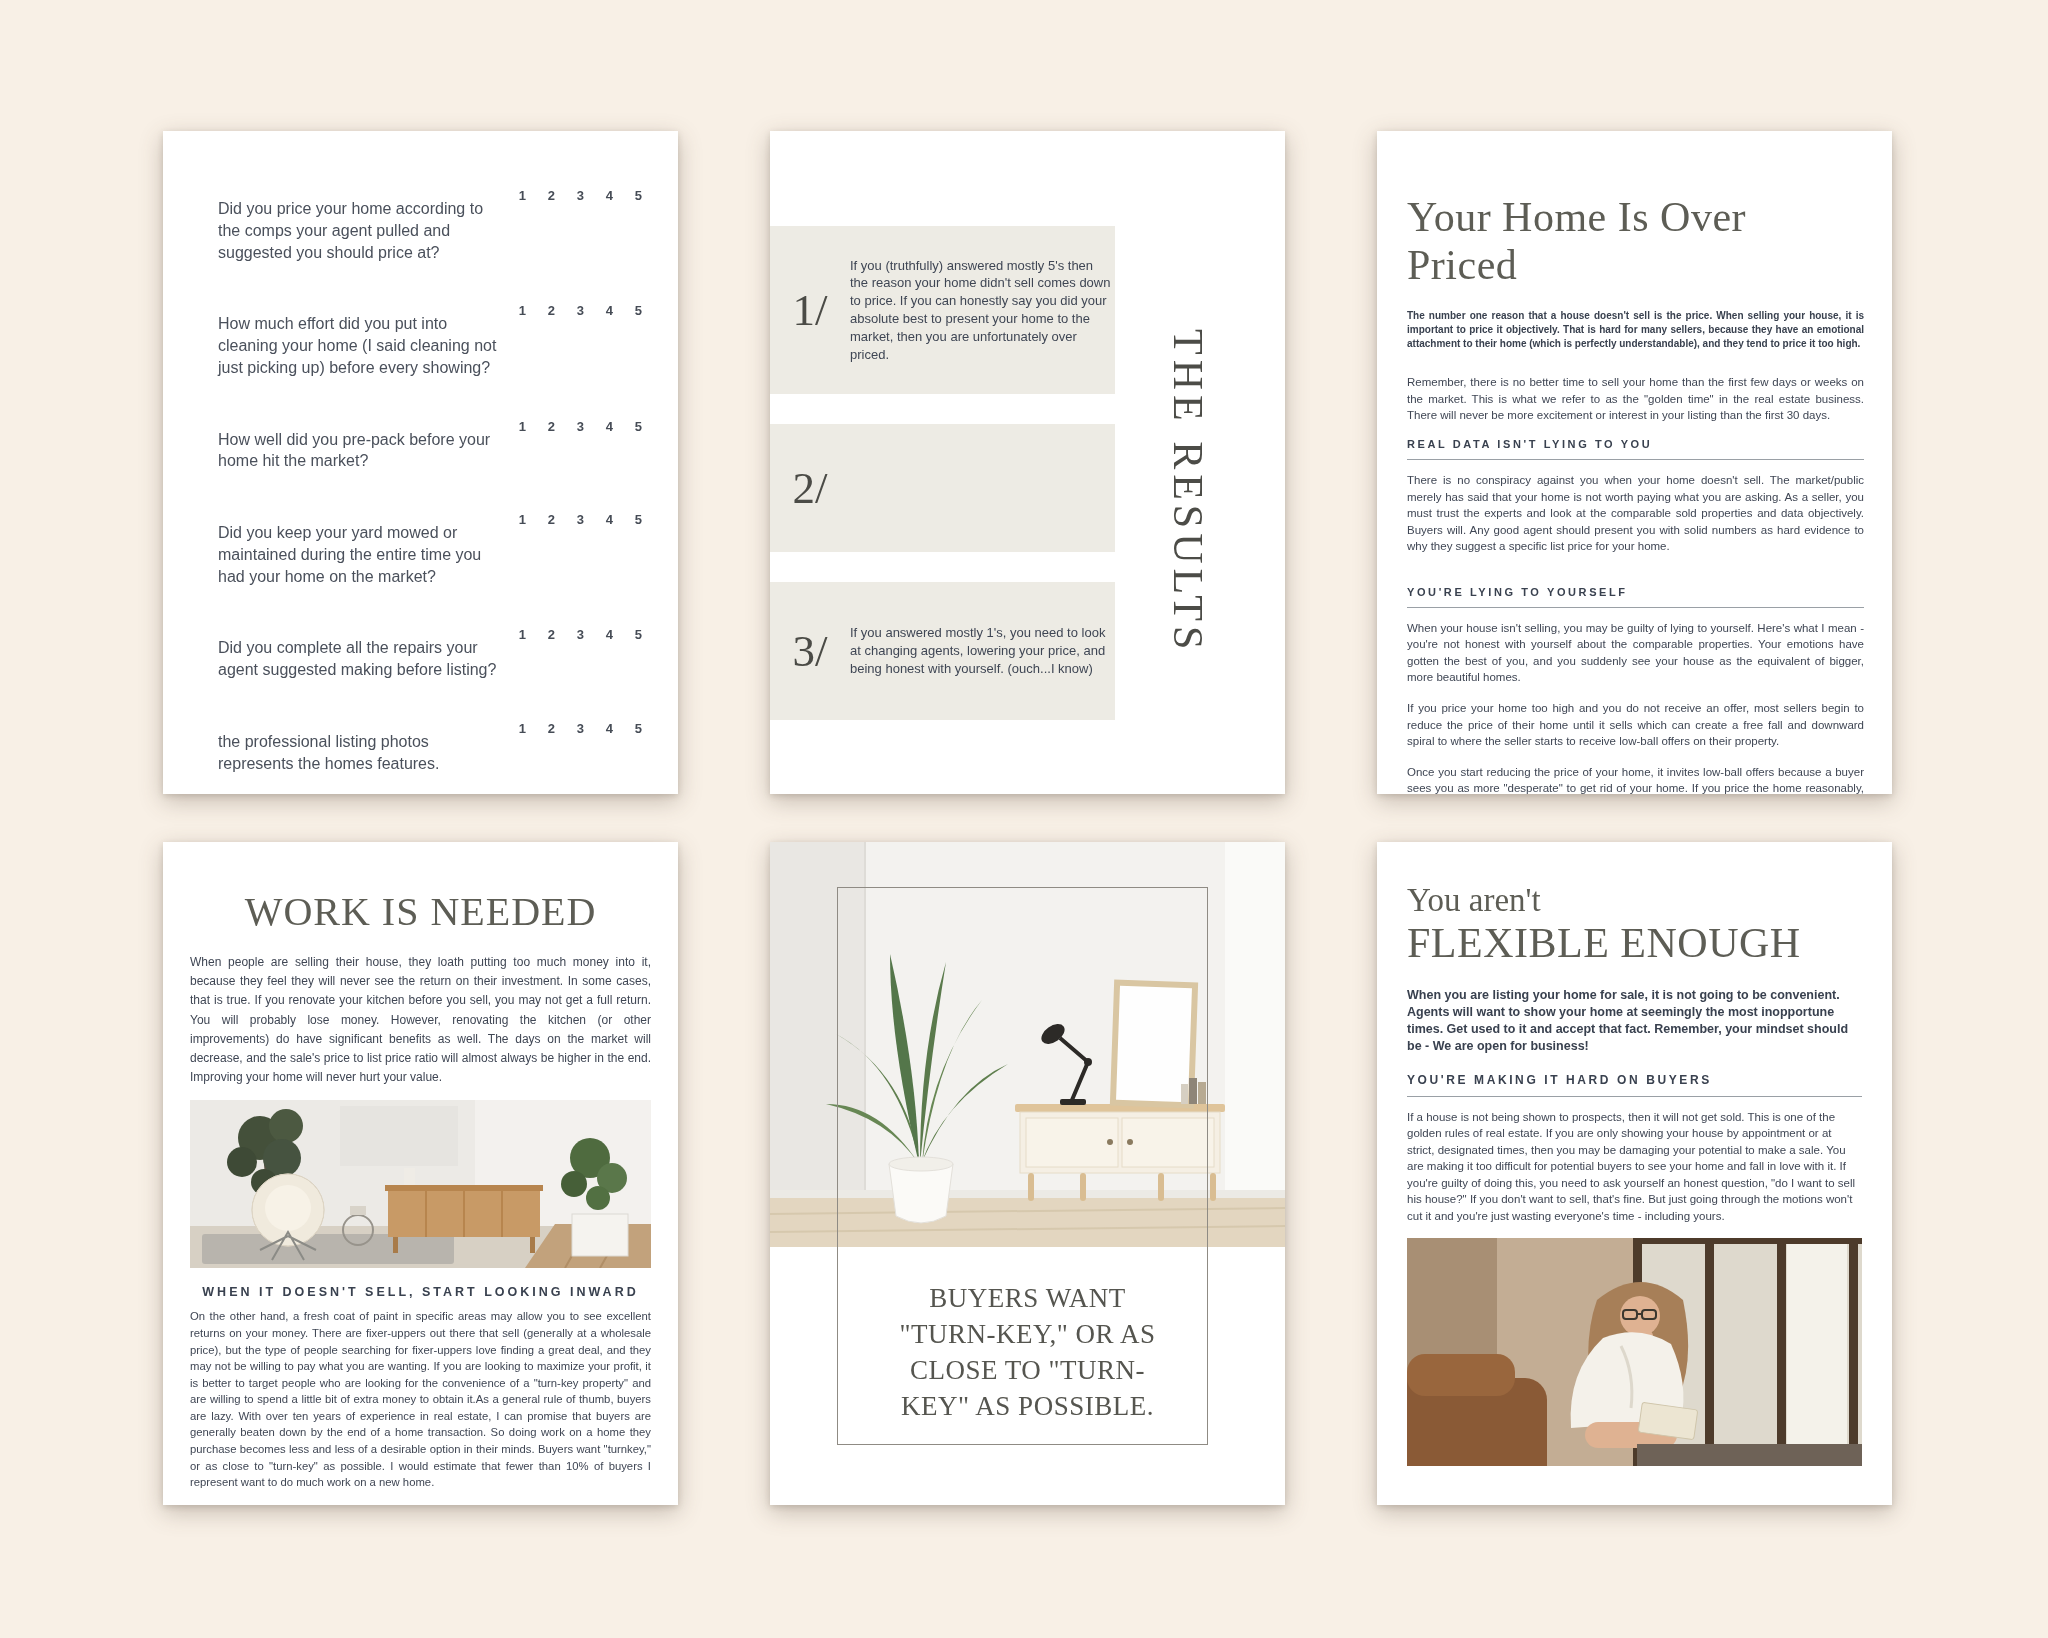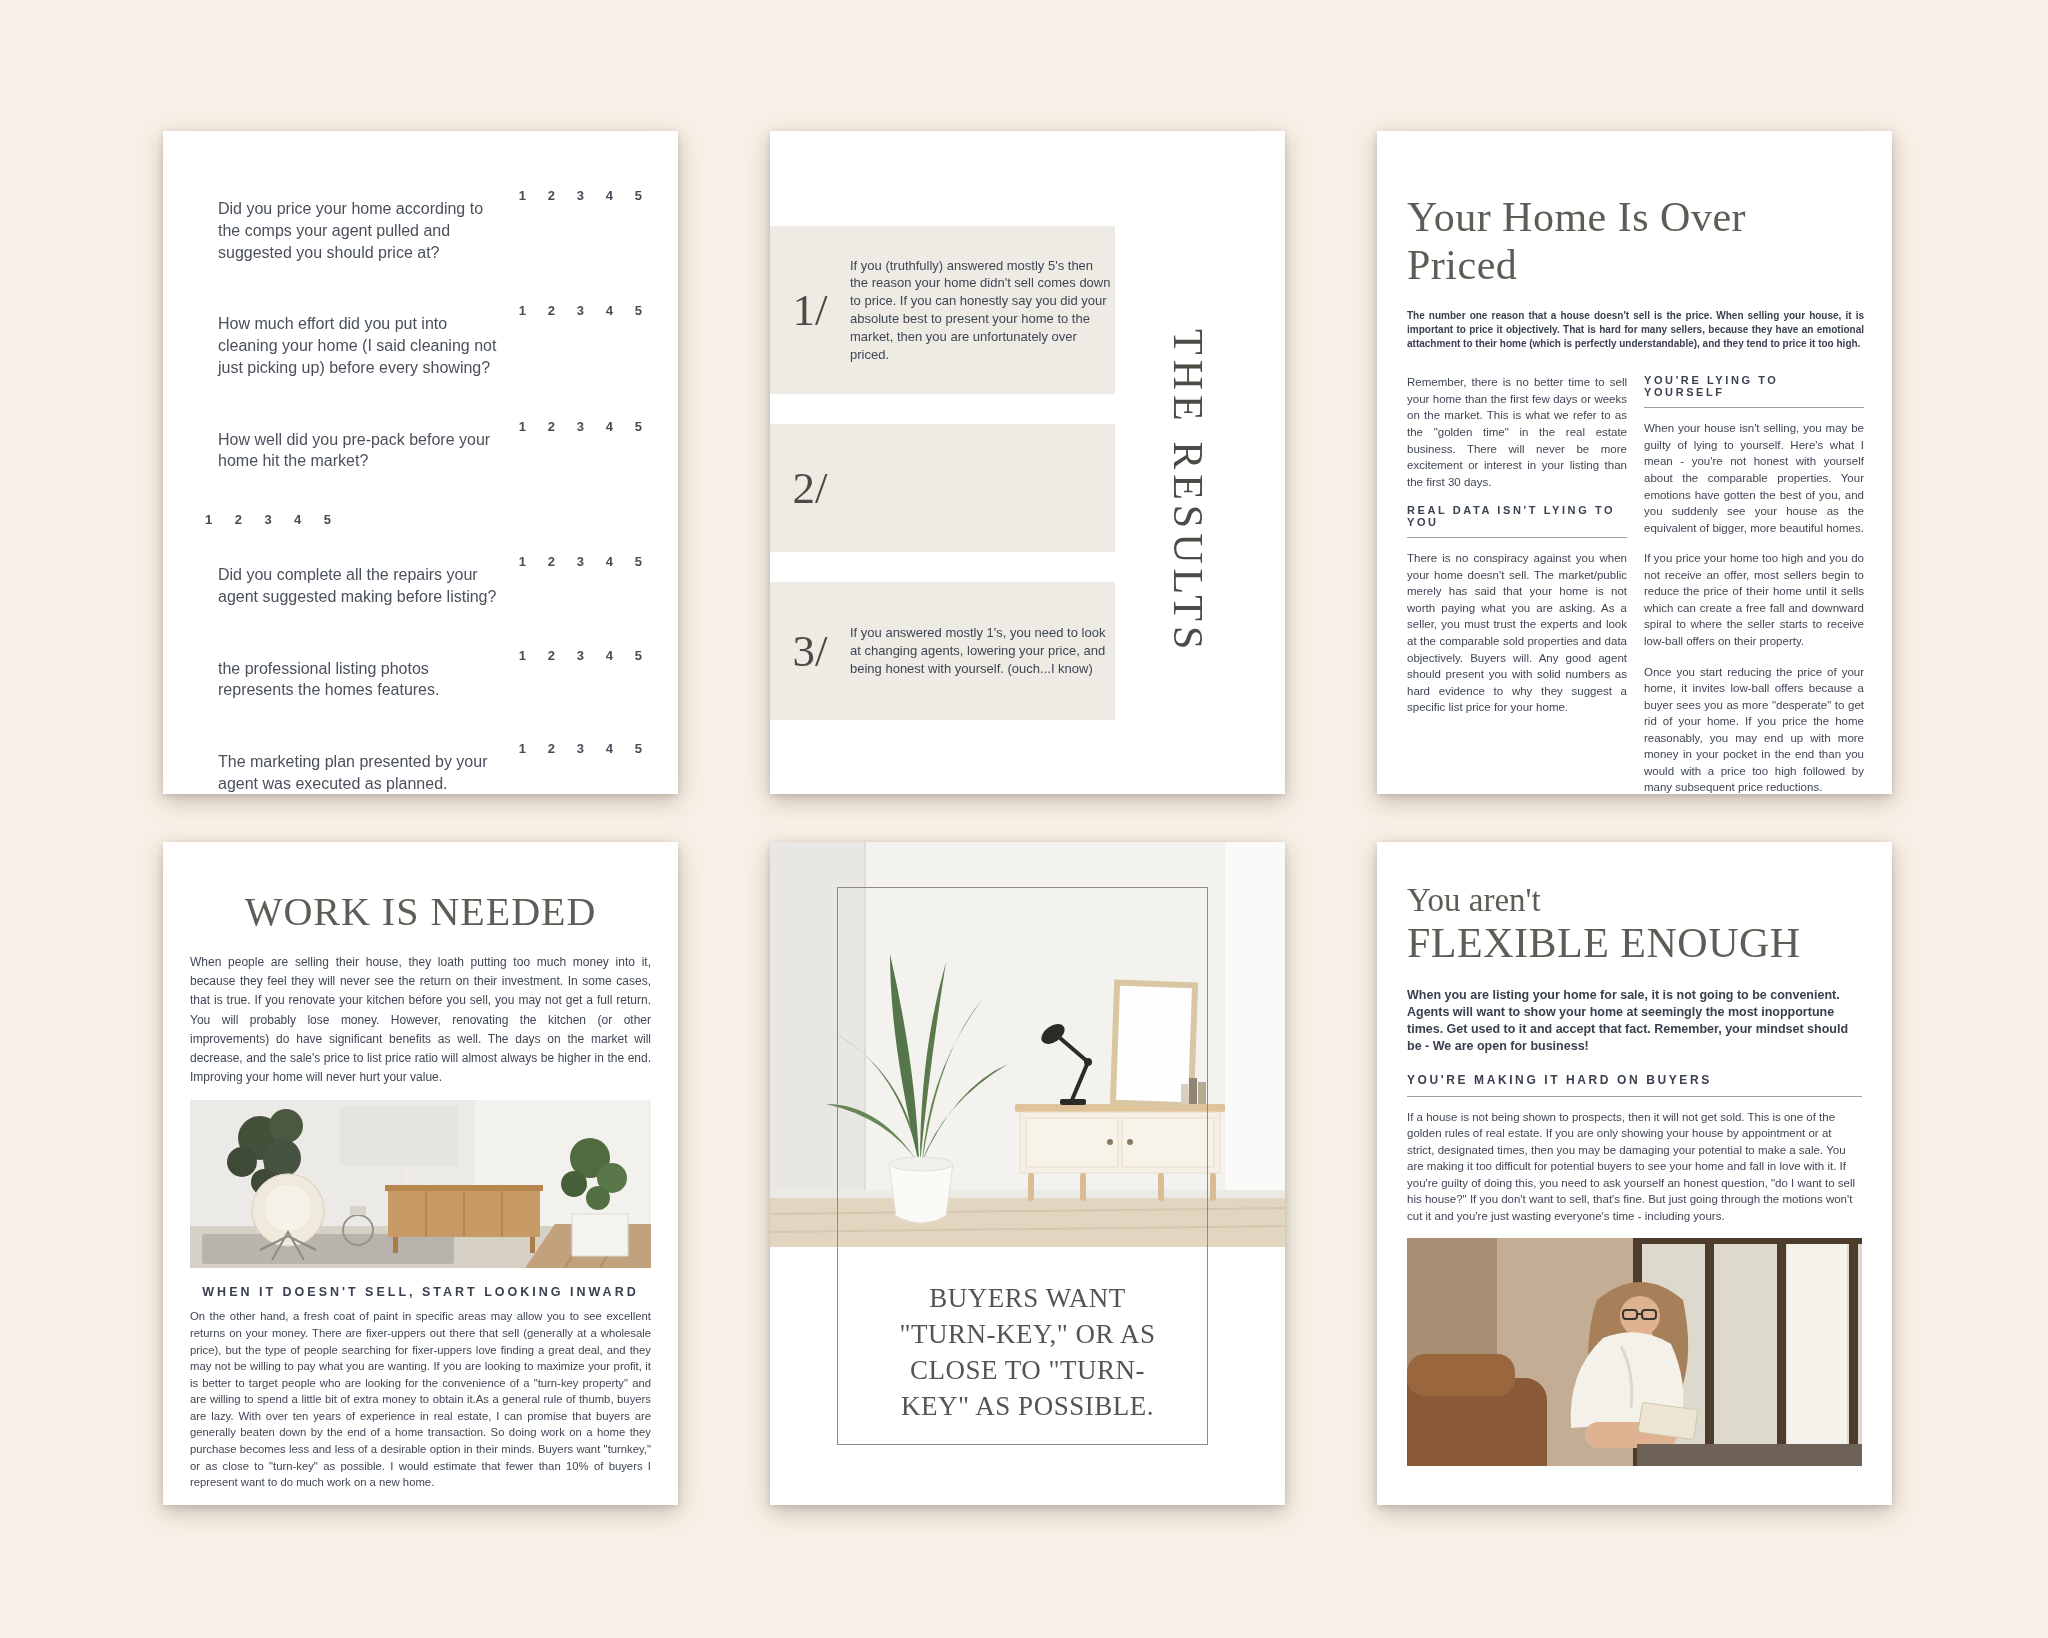--- a/index.html
+++ b/index.html
@@ -29,21 +29,21 @@
   .res-text{flex:1;margin:0;padding-right:2px;font-size:13px;line-height:1.37;color:#3f4654;}
   .res-vertical{position:absolute;top:198px;left:394px;writing-mode:vertical-rl;
                 font-family:"Liberation Serif","DejaVu Serif",serif;font-size:42px;
                 letter-spacing:5px;color:#4c4c47;white-space:nowrap;}
 
   
   .art-inner{padding:62px 28px 0 30px;}
   .art-title{margin:0 0 20px;font-size:42px;letter-spacing:.5px;color:#5d5d55;}
   .intro-bold{margin:0 0 24px;font-size:10px;font-weight:700;line-height:1.38;
               color:#39414f;text-align:justify;}
-  .cols{display:flex;gap:17px;}
+  .cols{display:flex;gap:17px;flex-direction:column;}
   .col{flex:1;min-width:0;}
   .col-heading{margin:0 0 12px;font-size:11px;font-weight:700;letter-spacing:2.6px;
                color:#39414f;border-bottom:1px solid #9aa0a6;padding-bottom:9px;}
   .col p{margin:0 0 14px;font-size:11.5px;line-height:1.44;color:#3f4654;text-align:justify;}
   .col .mid-heading{margin-top:4px;}
 
   
   .p4-inner{padding:46px 27px 0;}
   .p4-title{margin:0;text-align:center;font-size:40px;letter-spacing:1px;color:#5d5d55;}
   .p4-para{margin:18px 0 0;font-size:12px;line-height:1.6;text-align:justify;color:#3f4654;}
@@ -100,20 +100,21 @@
         <p class="q-text">How well did you pre-pack before your home hit the market?</p>
         <div class="q-scale">
           <span>1</span>
             <span>2</span>
             <span>3</span>
             <span>4</span>
             <span>5</span>
         </div>
       </div>
       <div class="q-row">
+        <p class="q-text">Did you keep your yard mowed or maintained during the entire time you had your home on the market?</p>
         <div class="q-scale">
           <span>1</span>
             <span>2</span>
             <span>3</span>
             <span>4</span>
             <span>5</span>
         </div>
       </div>
       <div class="q-row">
         <p class="q-text">Did you complete all the repairs your agent suggested making before listing?</p>

